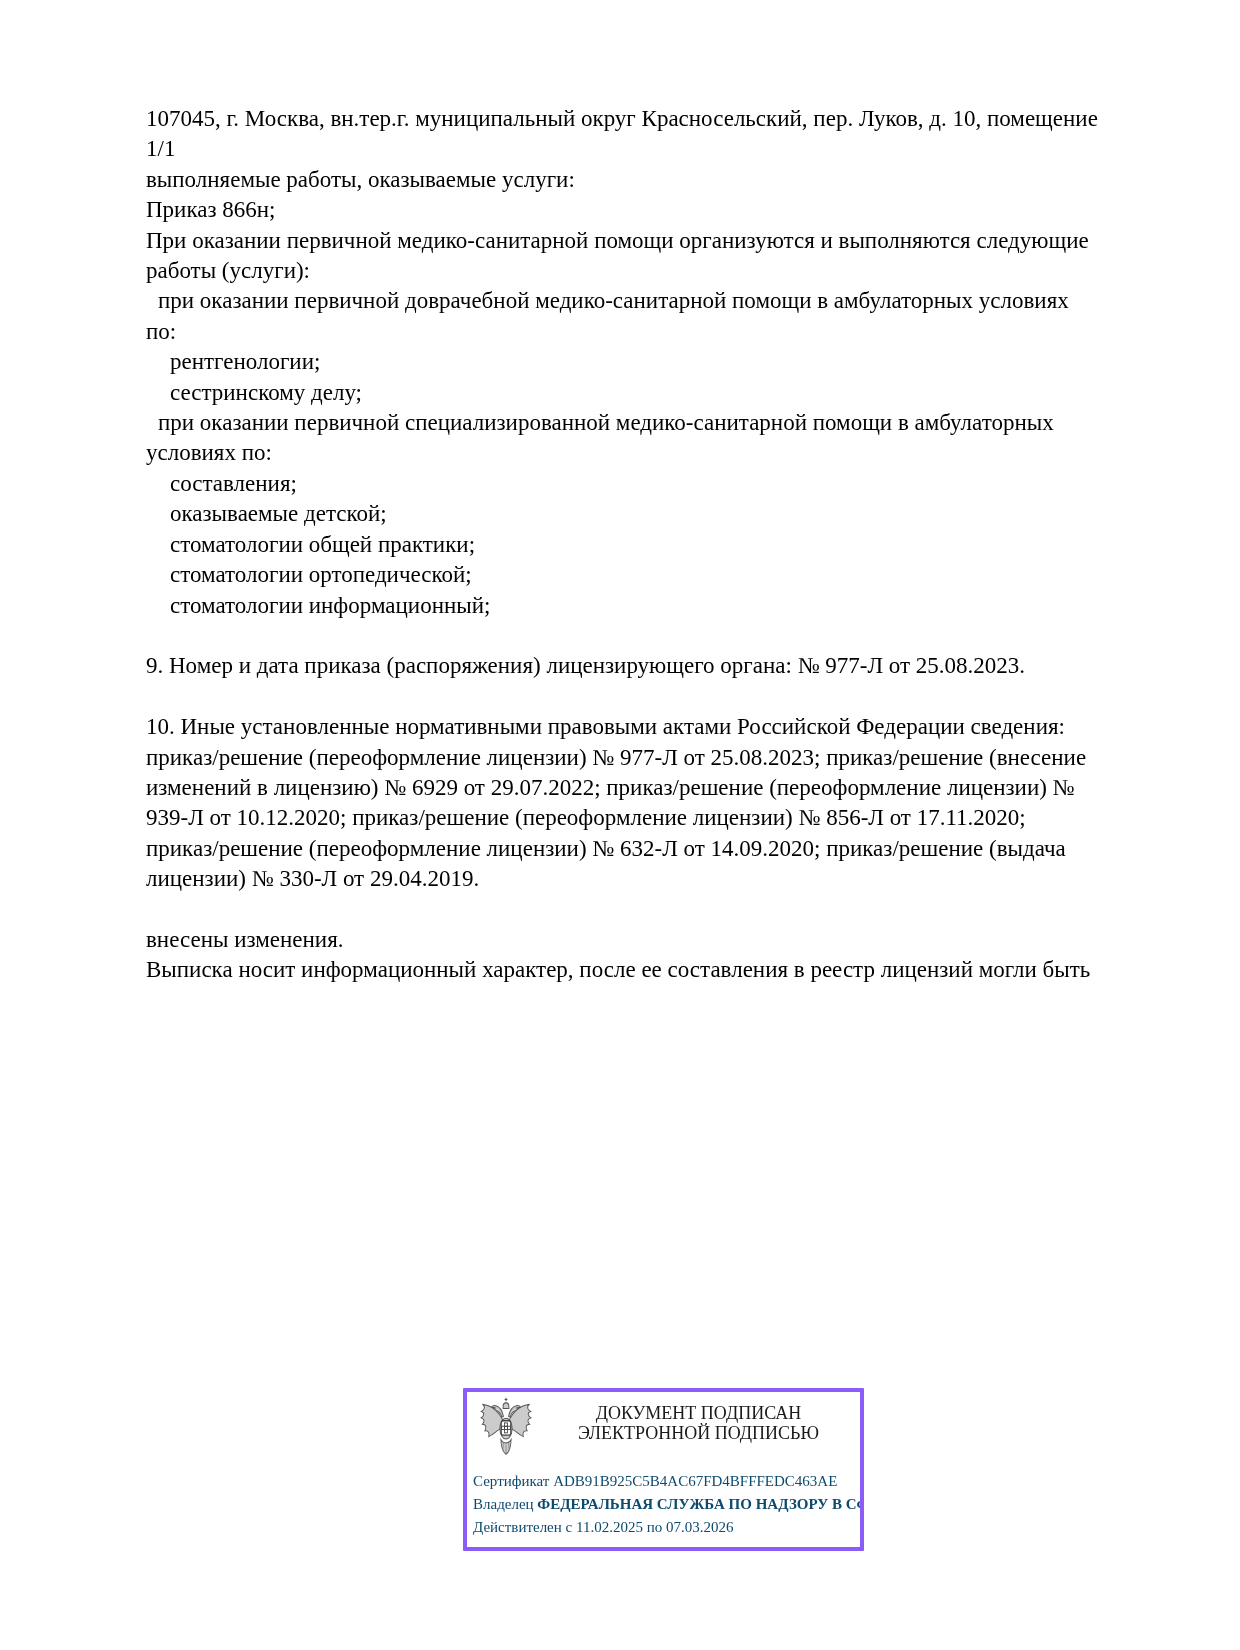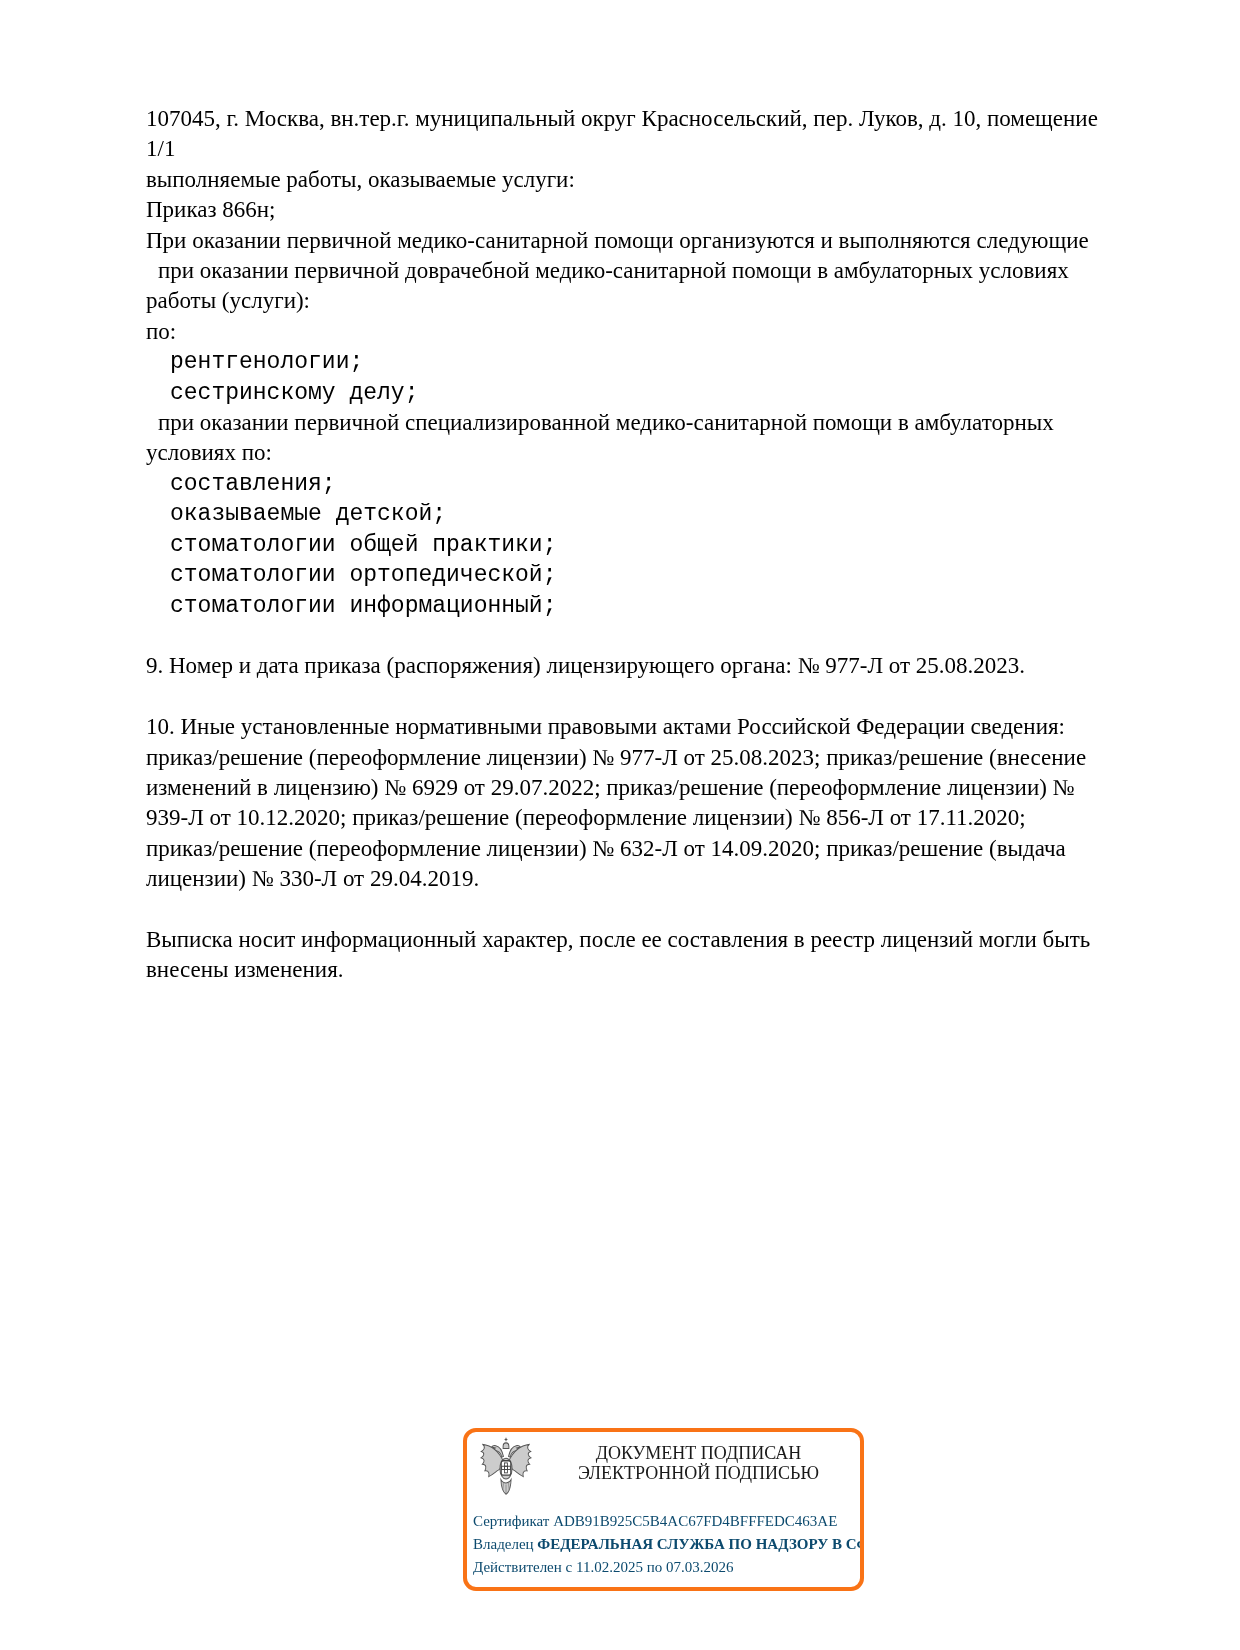--- a/index.html
+++ b/index.html
@@ -28,32 +28,32 @@
     line-height: 30.4px;
     color: #000000;
   }
   .paragraph { margin: 0 0 30.4px 0; }
   .paragraph:last-child { margin-bottom: 0; }
   .line {
     white-space: nowrap;
     min-height: 30.4px;
   }
   .line.ind-1 { padding-left: 12px; }
-  .line.ind-2 { padding-left: 24px; font-family: Liberation Mono, monospace; }
+  .line.ind-2 { padding-left: 24px; }
 
   
   .stamp {
     position: absolute;
     left: 463px;
-    top: 1428px;
+    top: 1388px;
     width: 401px;
     height: 163px;
     box-sizing: border-box;
-    border: 4px solid #f97316;
-    border-radius: 13px;
+    border: 4px solid #8b5cf6;
+    border-radius: 1px;
     background: #ffffff;
     overflow: hidden;
   }
   .stamp-emblem {
     position: absolute;
     left: 7px;
     top: 5px;
     width: 64px;
     height: 72px;
   }
@@ -84,22 +84,22 @@
 
 <div class="page">
 
   <div class="doc-text">
       <div class="paragraph">
         <div class="line ind-0">107045, г. Москва, вн.тер.г. муниципальный округ Красносельский, пер. Луков, д. 10, помещение</div>
         <div class="line ind-0">1/1</div>
         <div class="line ind-0">выполняемые работы, оказываемые услуги:</div>
         <div class="line ind-0">Приказ 866н;</div>
         <div class="line ind-0">При оказании первичной медико-санитарной помощи организуются и выполняются следующие</div>
+        <div class="line ind-0">работы (услуги):</div>
         <div class="line ind-1">при оказании первичной доврачебной медико-санитарной помощи в амбулаторных условиях</div>
-        <div class="line ind-0">работы (услуги):</div>
         <div class="line ind-0">по:</div>
         <div class="line ind-2">рентгенологии;</div>
         <div class="line ind-2">сестринскому делу;</div>
         <div class="line ind-1">при оказании первичной специализированной медико-санитарной помощи в амбулаторных</div>
         <div class="line ind-0">условиях по:</div>
         <div class="line ind-2">составления;</div>
         <div class="line ind-2">оказываемые детской;</div>
         <div class="line ind-2">стоматологии общей практики;</div>
         <div class="line ind-2">стоматологии ортопедической;</div>
         <div class="line ind-2">стоматологии информационный;</div>
@@ -109,22 +109,22 @@
       </div>
       <div class="paragraph">
         <div class="line ind-0">10. Иные установленные нормативными правовыми актами Российской Федерации сведения:</div>
         <div class="line ind-0">приказ/решение (переоформление лицензии) № 977-Л от 25.08.2023; приказ/решение (внесение</div>
         <div class="line ind-0">изменений в лицензию) № 6929 от 29.07.2022; приказ/решение (переоформление лицензии) №</div>
         <div class="line ind-0">939-Л от 10.12.2020; приказ/решение (переоформление лицензии) № 856-Л от 17.11.2020;</div>
         <div class="line ind-0">приказ/решение (переоформление лицензии) № 632-Л от 14.09.2020; приказ/решение (выдача</div>
         <div class="line ind-0">лицензии) № 330-Л от 29.04.2019.</div>
       </div>
       <div class="paragraph">
+        <div class="line ind-0">внесены изменения.</div>
         <div class="line ind-0">Выписка носит информационный характер, после ее составления в реестр лицензий могли быть</div>
-        <div class="line ind-0">внесены изменения.</div>
       </div>
     </div>
 
   <div class="stamp">
 
     <svg class="stamp-emblem" viewBox="0 0 100 100" preserveAspectRatio="none" aria-hidden="true">
 
       <path d="M50 1 V6 M47.8 3.5 H52.2" fill="none" stroke="#555555" stroke-width="1.6"></path>
       <path d="M45.5 13 C45.5 6.5 54.5 6.5 54.5 13 L54.5 16 H45.5 Z" fill="#cccccc" stroke="#555555" stroke-width="1.5"></path>
 

